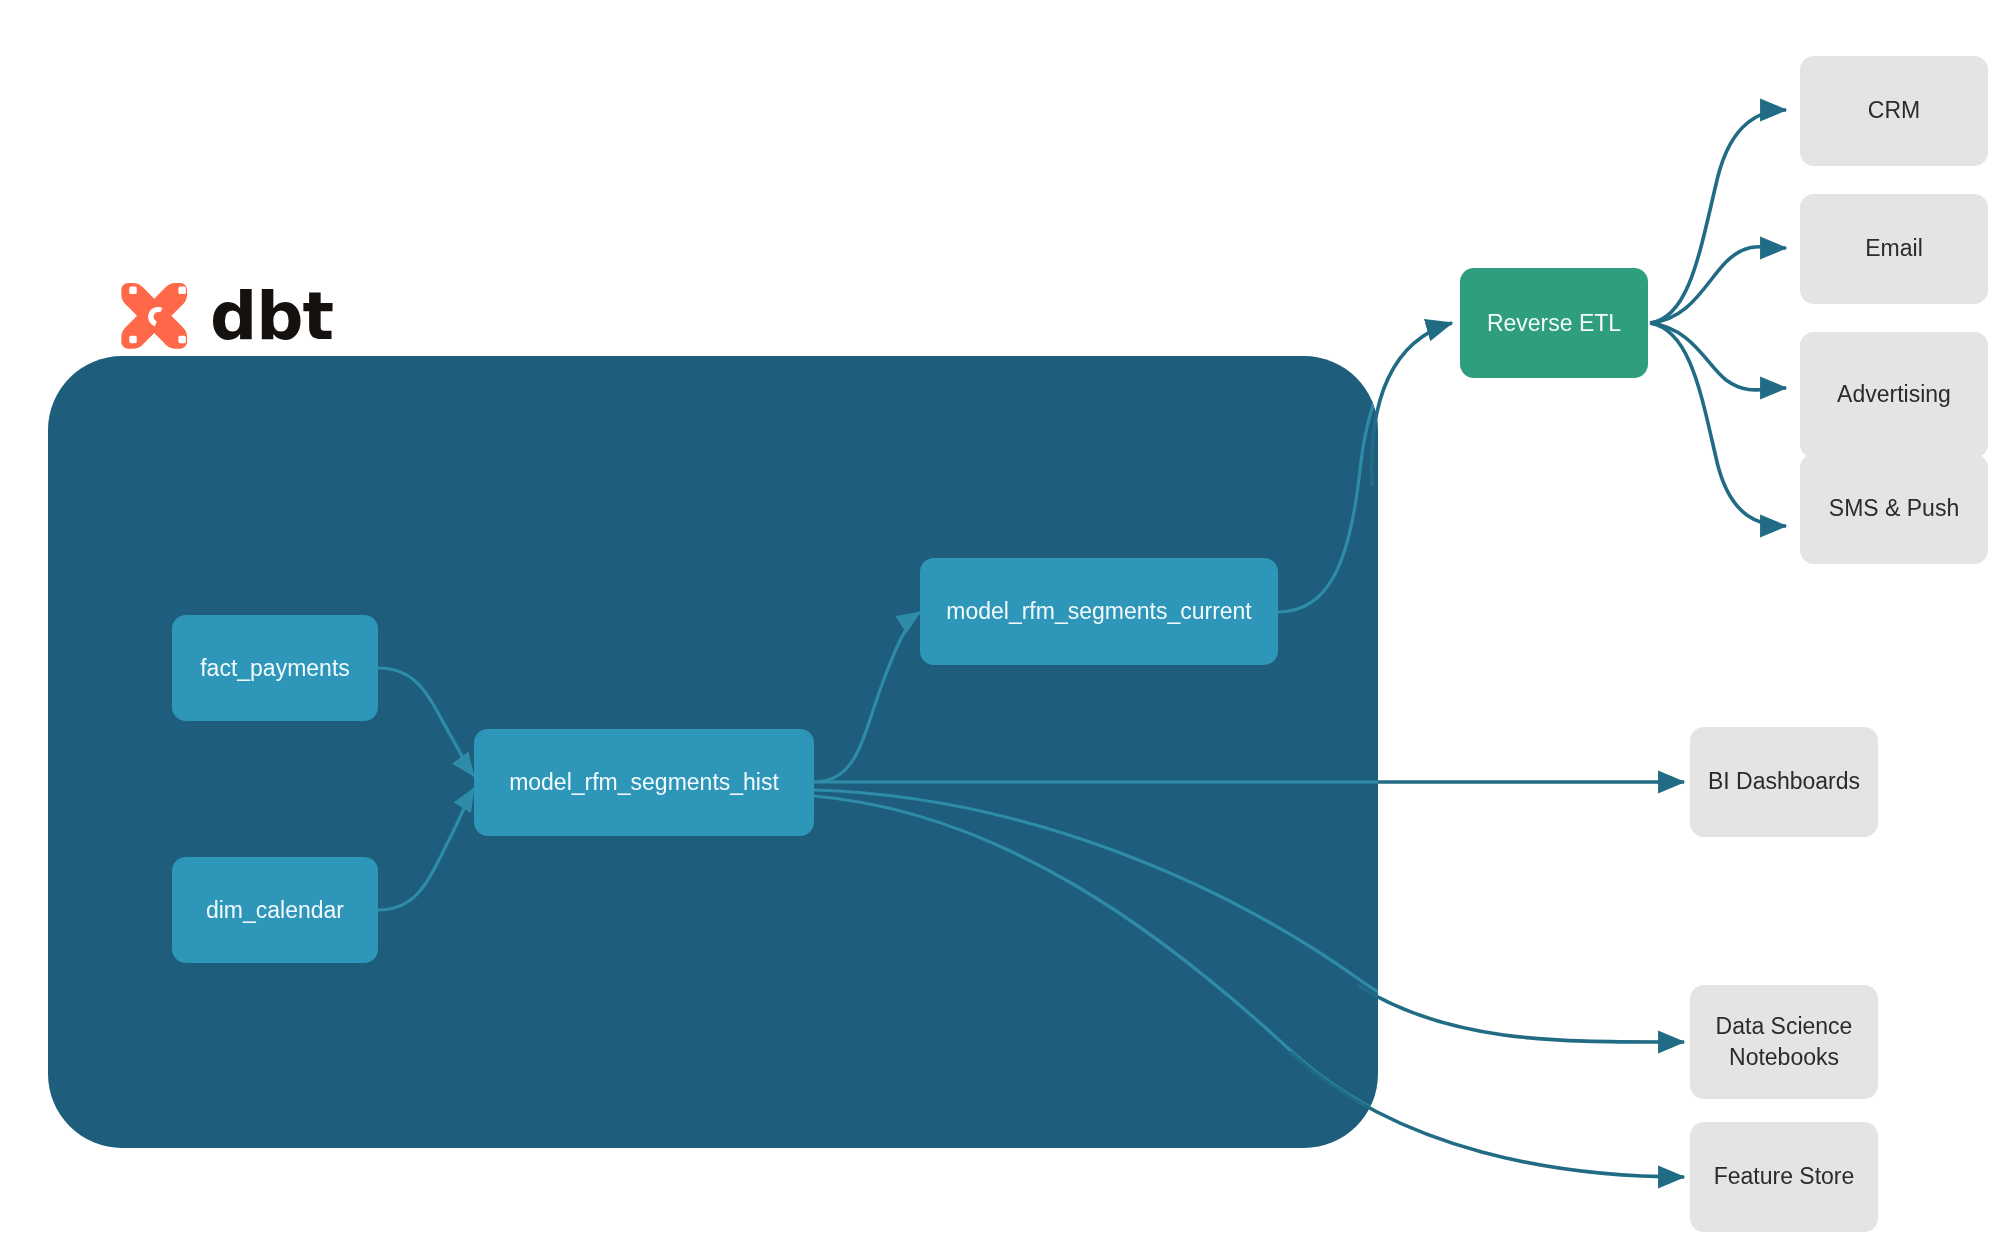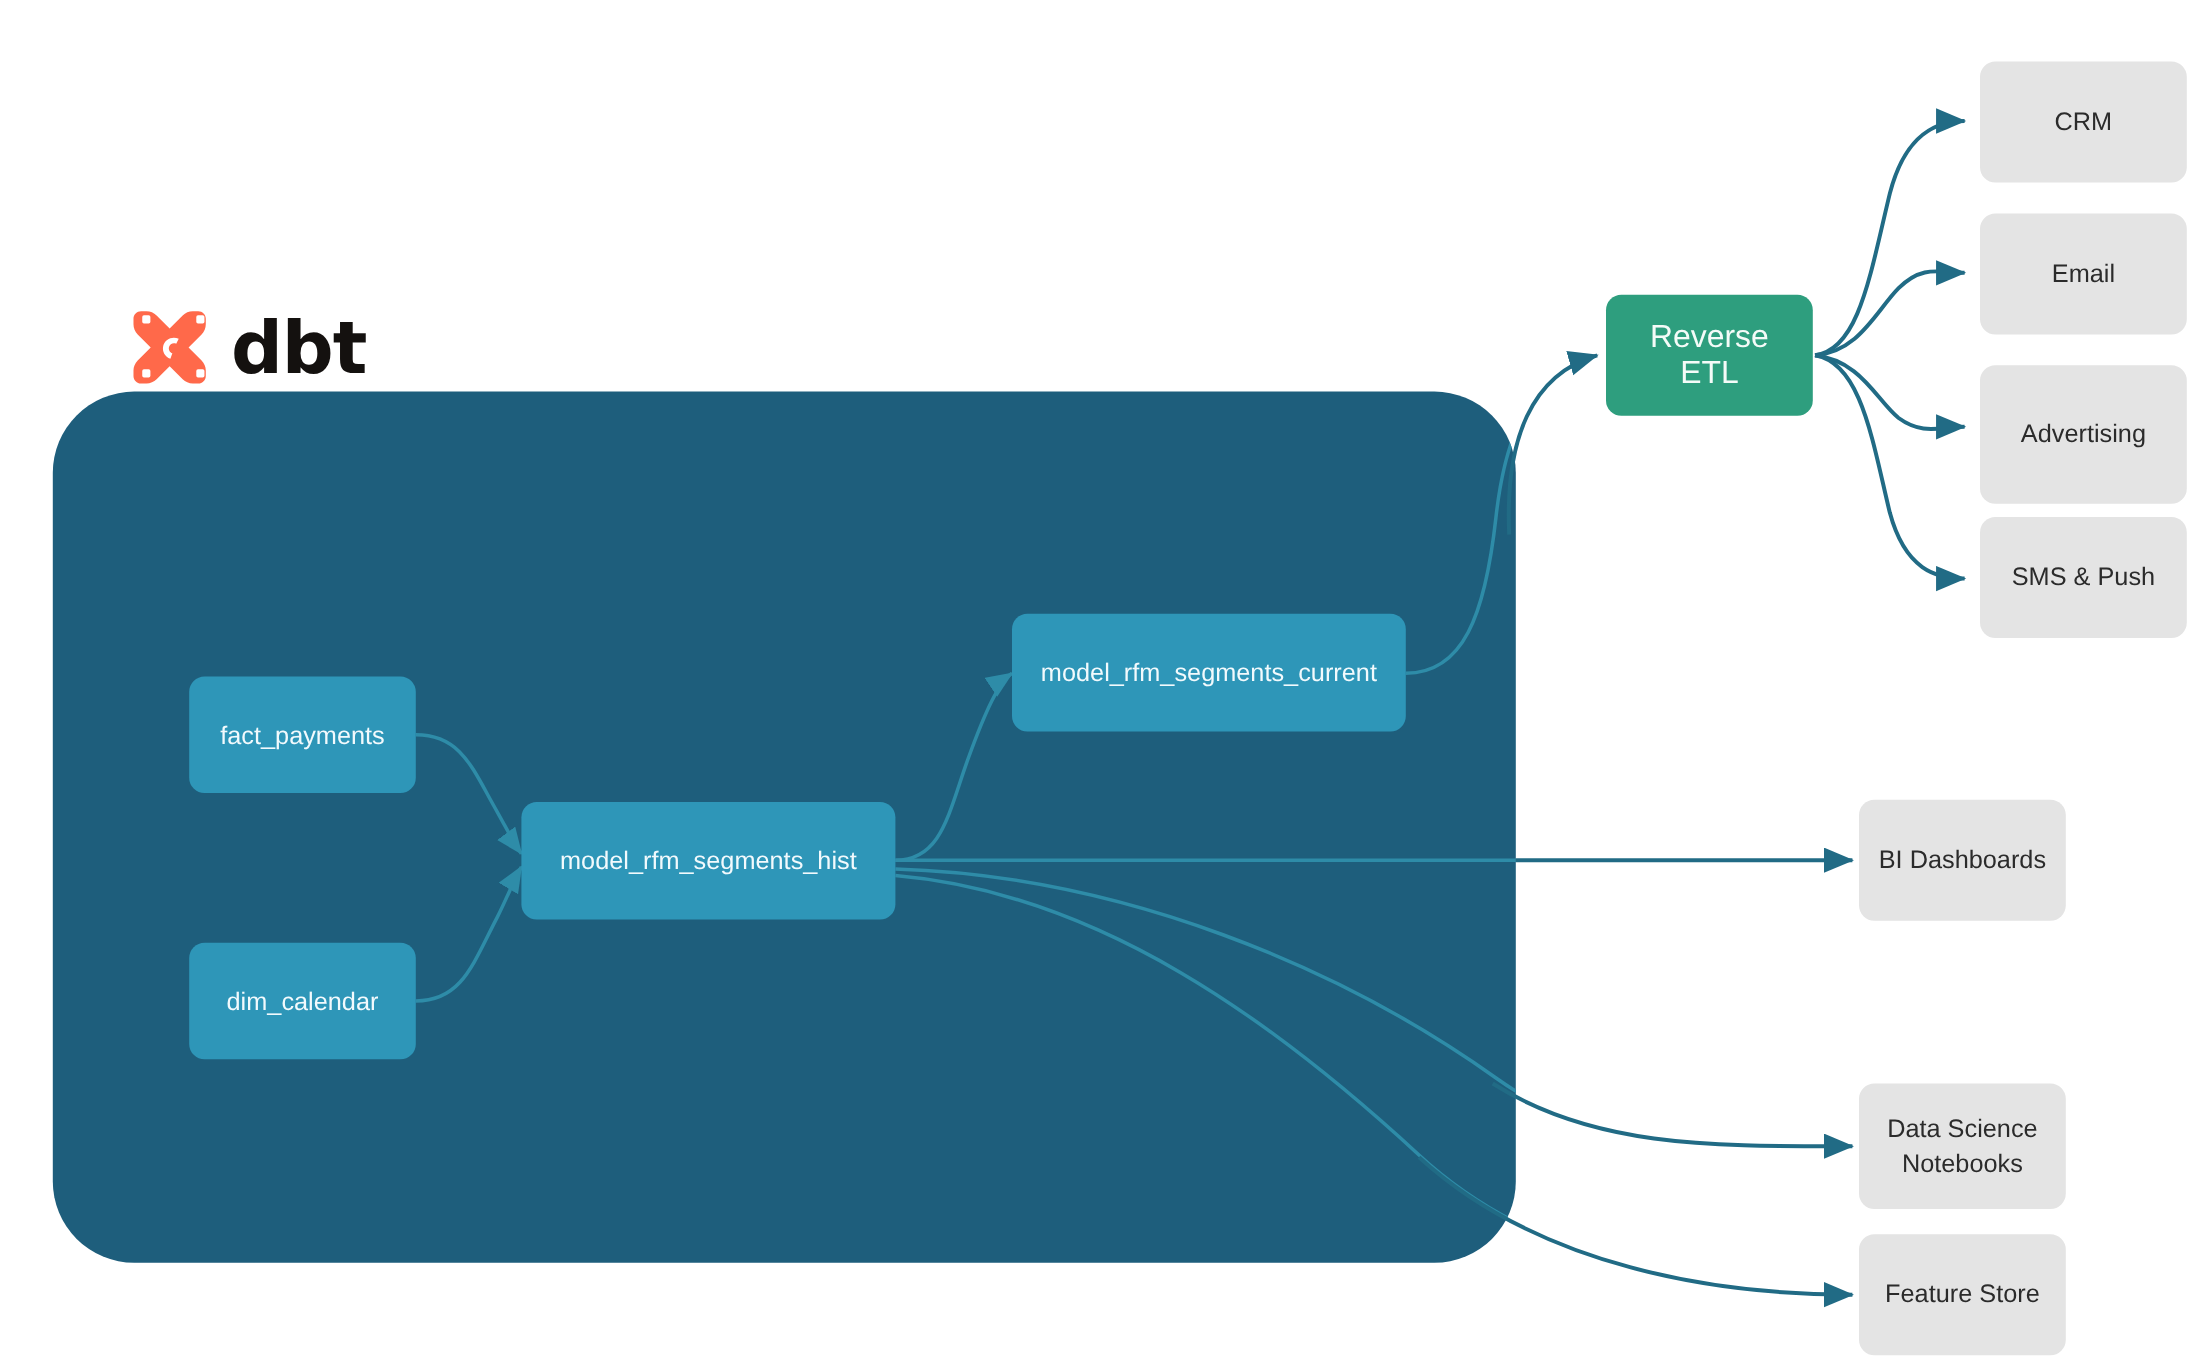--- a/index.html
+++ b/index.html
@@ -66,21 +66,21 @@
   .node-model {
     background: #2E96B8;
     border-radius: 14px;
     color: #f2fafd;
     font-size: 23px;
   }
   .node-green {
     background: #2E9E7E;
     border-radius: 14px;
     color: #f4fbf8;
-    font-size: 29px;
+    font-size: 23px;
   }
   .node-gray {
     background: #E4E4E4;
     border-radius: 14px;
     color: #2b2b2b;
     font-size: 23px;
     line-height: 1.35;
   }
 </style>
 </head>
@@ -142,21 +142,21 @@
 
   <div class="node node-gray" style="left:1800px; top:56px; width:188px; height:110px;">
     <span>CRM</span>
   </div>
   <div class="node node-gray" style="left:1800px; top:194px; width:188px; height:110px;">
     <span>Email</span>
   </div>
   <div class="node node-gray" style="left:1800px; top:332px; width:188px; height:126px;">
     <span>Advertising</span>
   </div>
-  <div class="node node-gray" style="left:1800px; top:470px; width:188px; height:110px;">
+  <div class="node node-gray" style="left:1800px; top:454px; width:188px; height:110px;">
     <span>SMS &amp; Push</span>
   </div>
 
   <div class="node node-gray" style="left:1690px; top:727px; width:188px; height:110px;">
     <span>BI Dashboards</span>
   </div>
   <div class="node node-gray" style="left:1690px; top:1122px; width:188px; height:110px;">
     <span>Feature Store</span>
   </div>
   <div class="node node-gray" style="left:1690px; top:985px; width:188px; height:114px; flex-direction:column;">

